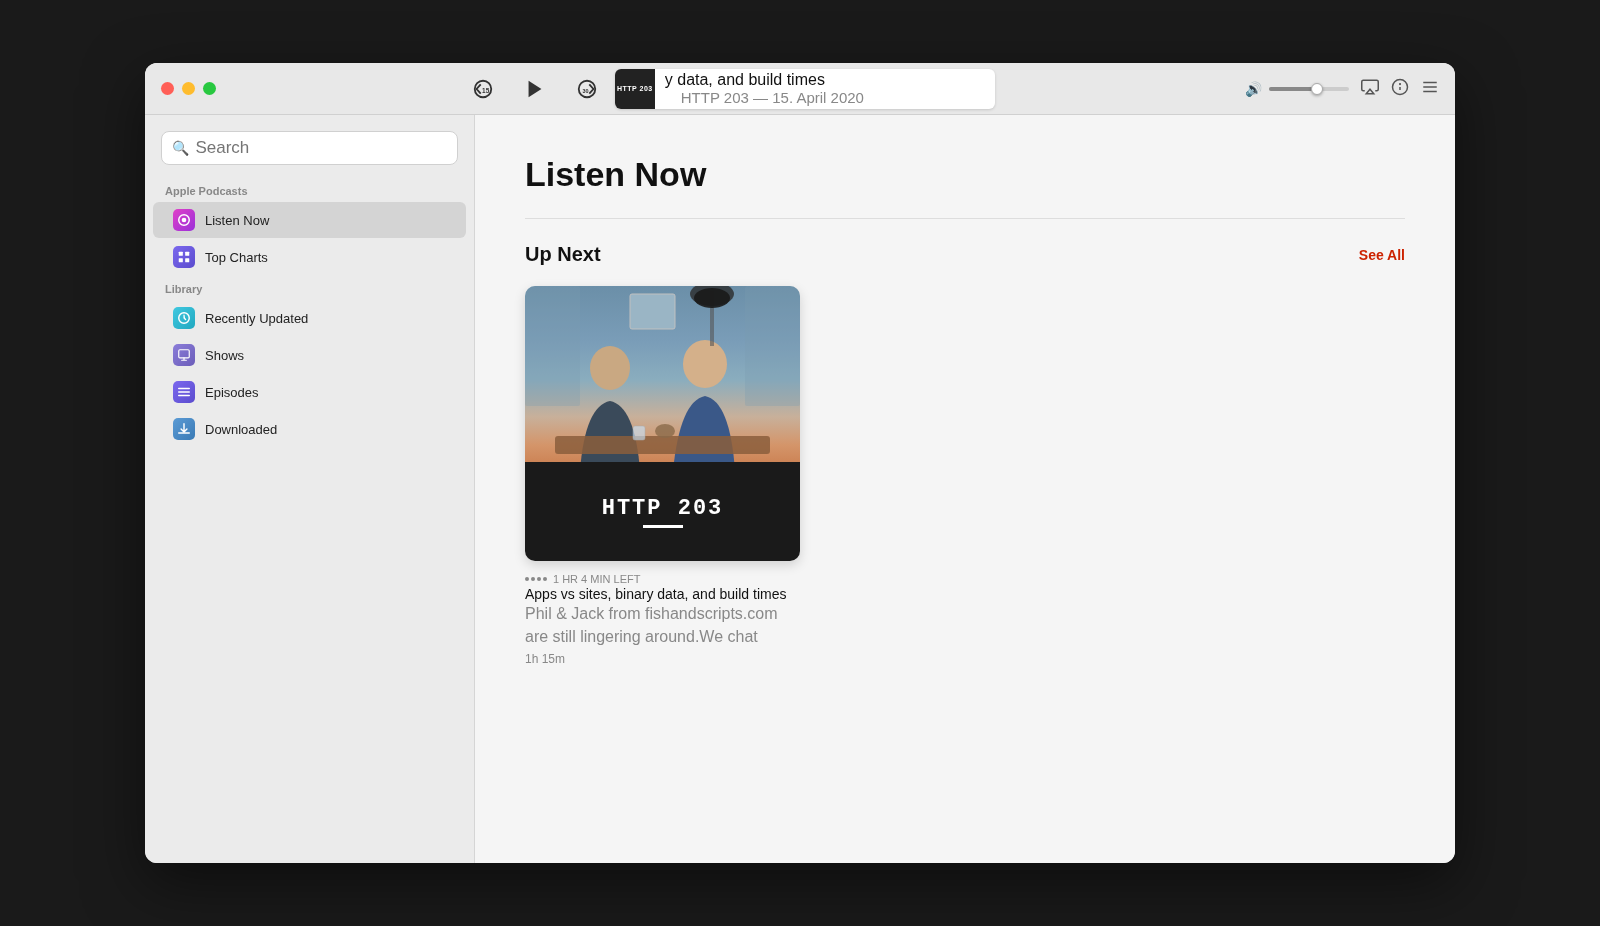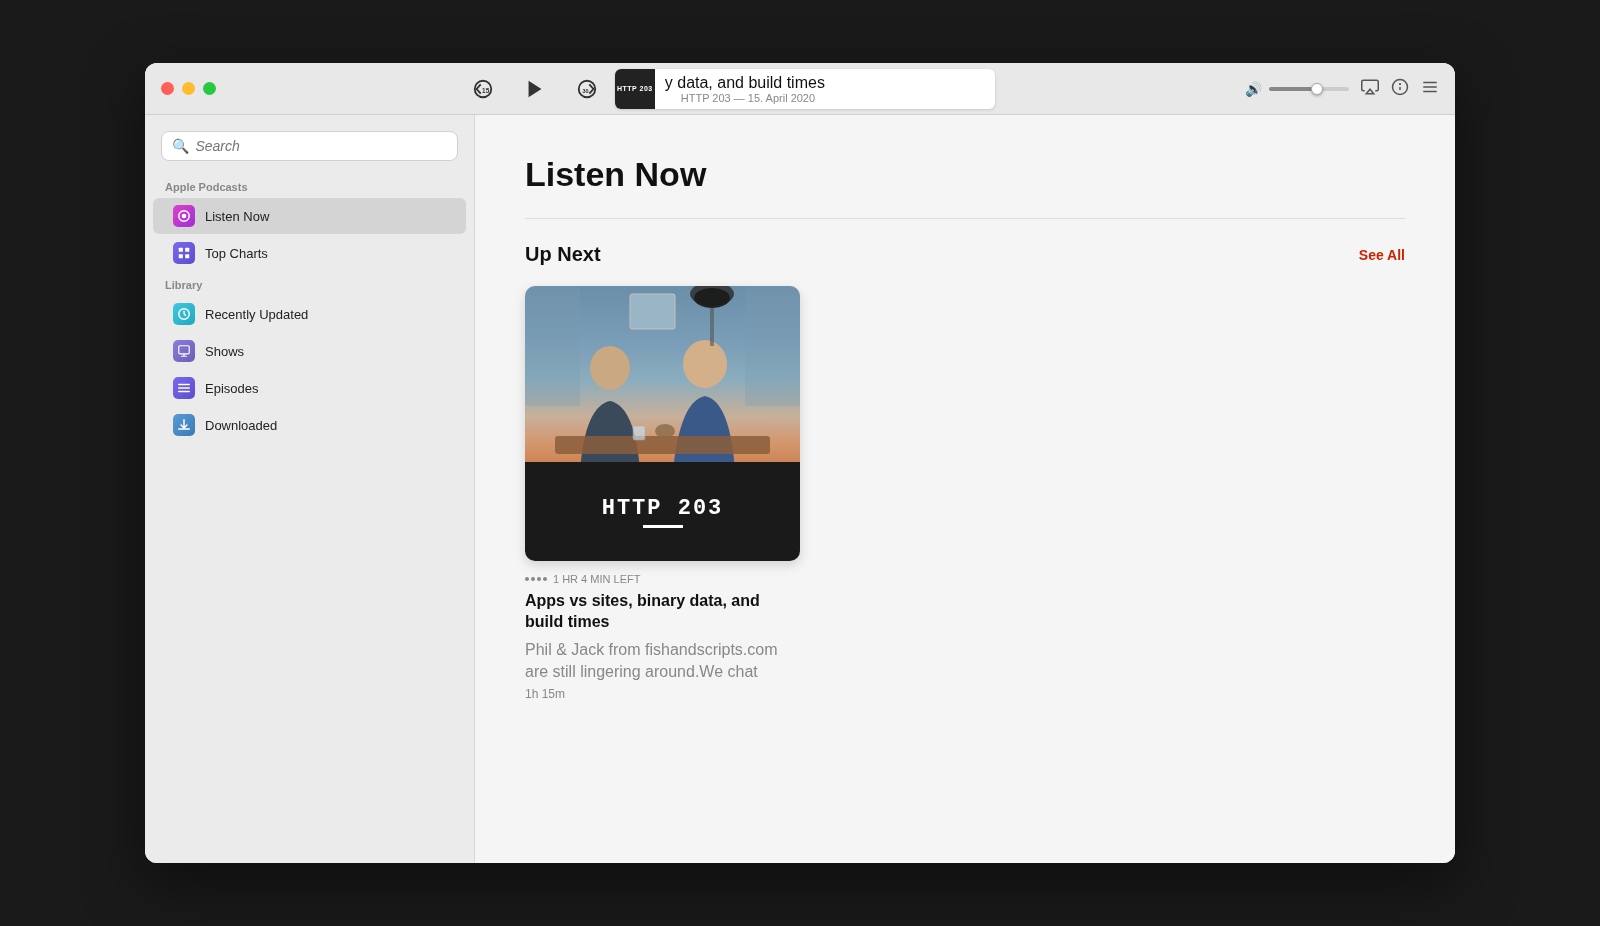--- a/index.html
+++ b/index.html
@@ -104,21 +104,21 @@
     }
     .np-title {
       font-size: 16px;
       font-weight: 500;
       color: #111;
       white-space: nowrap;
       overflow: hidden;
       text-overflow: ellipsis;
     }
     .np-subtitle {
-      font-size: 11px;
+      font-size: 15px;
       color: #888;
       white-space: nowrap;
       overflow: hidden;
       text-overflow: ellipsis;
       padding-left: 16px;
     }
     .titlebar-right {
       display: flex;
       align-items: center;
       gap: 12px;
@@ -181,24 +181,23 @@
       display: flex;
       align-items: center;
       padding: 6px 10px;
       gap: 6px;
     }
     .search-icon { color: #888; font-size: 14px; }
     .search-input {
       border: none;
       outline: none;
       background: transparent;
-      font-size: 14px;
+      font-size: 17px;
       color: #aaa;
       flex: 1;
-      font-style: italic;
     }
     .sidebar-section-label {
       font-size: 11px;
       font-weight: 600;
       color: #888;
       padding: 4px 20px 4px;
       text-transform: none;
       letter-spacing: 0;
     }
     .sidebar-item {
@@ -319,40 +318,39 @@
       display: block;
       width: 40px;
       height: 3px;
       background: white;
       margin: 4px auto 0;
     }
 
     .episode-time {
       font-size: 11px;
       color: #888;
-      margin-bottom: 6px;
+      margin-bottom: 0;
       display: flex;
       align-items: center;
       gap: 6px;
     }
     .dots {
       display: flex;
       gap: 2px;
     }
     .dot {
       width: 4px;
       height: 4px;
       background: #888;
       border-radius: 50%;
     }
     .episode-title {
-      font-size: 16px;
-      font-weight: 700;
+      font-size: 14px;
+      font-weight: 400;
       color: #111;
-      margin-bottom: 6px;
       line-height: 1.3;
     }
     .episode-desc {
       font-size: 16px;
       color: #888;
       line-height: 1.4;
       margin-bottom: 4px;
     }
     .episode-duration {
       font-size: 12px;

